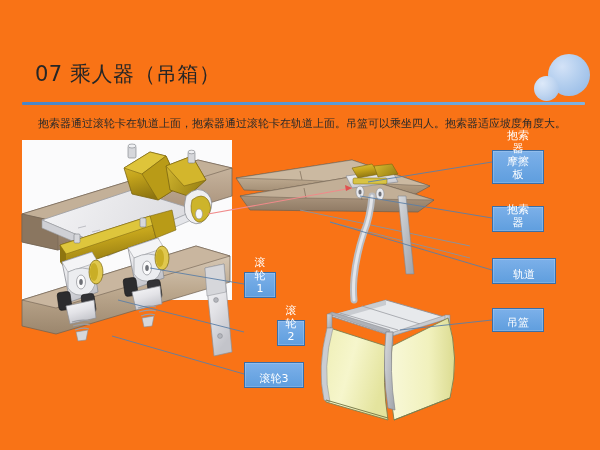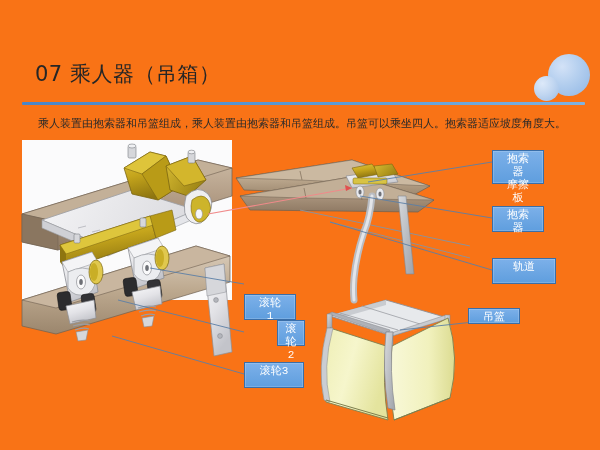--- a/index.html
+++ b/index.html
@@ -66,47 +66,46 @@
   .callout {
     position: absolute;
     background: #6fa8e6;
     background: linear-gradient(to bottom, #7cb0e9 0%, #5f9ede 100%);
     border: 1px solid #3a6ea8;
     color: #ffffff;
     font-size: 11px;
     line-height: 13px;
     text-align: center;
     display: flex;
-    align-items: flex-start;
+    align-items: flex-end;
     justify-content: center;
     box-sizing: border-box;
     box-shadow: 0 0 0 0.5px rgba(255,255,255,0.35) inset;
     padding: 2px 12px;
     white-space: pre-line;
-    font-family: Liberation Mono, monospace;
   }
 
   
   .art {
     position: absolute;
     left: 0; top: 0;
     width: 600px; height: 450px;
   }
 </style>
 </head>
 <body>
 
 <div class="slide">
 
   <div class="deco-circle big"></div>
   <div class="deco-circle small"></div>
 
   <div class="slide-title">07 乘人器（吊箱）</div>
   <div class="title-rule"></div>
-  <div class="subtitle">乘人装置由抱索器和吊篮组成，乘人装置由抱索器和吊篮组成。吊篮可以乘坐四人。抱索器适应坡度角度大。</div>
+  <div class="subtitle">抱索器通过滚轮卡在轨道上面，抱索器通过滚轮卡在轨道上面。吊篮可以乘坐四人。抱索器适应坡度角度大。</div>
 
   <svg class="art" viewBox="0 0 600 450" xmlns="http://www.w3.org/2000/svg">
     <defs>
       <linearGradient id="beamG" x1="0" y1="0" x2="0" y2="1">
         <stop offset="0%" stop-color="#cbb9a3"></stop>
         <stop offset="45%" stop-color="#b09a83"></stop>
         <stop offset="100%" stop-color="#8f7a64"></stop>
       </linearGradient>
       <linearGradient id="beamG2" x1="0" y1="0" x2="0" y2="1">
         <stop offset="0%" stop-color="#ddd0bf"></stop>
@@ -304,37 +303,37 @@
       <line x1="368" y1="182" x2="492" y2="162"></line>
       <line x1="360" y1="196" x2="492" y2="218"></line>
       <line x1="330" y1="222" x2="492" y2="270"></line>
       <line x1="400" y1="330" x2="492" y2="320"></line>
     </g>
 
     <line x1="208" y1="214" x2="352" y2="188" stroke="#f08a8a" stroke-width="1.1"></line>
     <polygon points="352,188 345,185 346,191" fill="#e05050"></polygon>
   </svg>
 
-  <div class="callout" style="left:244px; top:272px; width:52px; height:26px;margin-top:22px;">
+  <div class="callout" style="left:244px; top:272px; width:32px; height:26px;">
     <span>滚轮1</span>
   </div>
   <div class="callout" style="left:244px; top:320px; width:28px; height:26px;margin-left:33px;">
     <span>滚轮2</span>
   </div>
   <div class="callout" style="left:244px; top:362px; width:60px; height:26px;">
     <span>滚轮3</span>
   </div>
 
   <div class="callout" style="left:492px; top:150px; width:52px; height:34px;">
     <span>抱索器
 摩擦板</span>
   </div>
   <div class="callout" style="left:492px; top:206px; width:52px; height:26px;">
     <span>抱索器</span>
   </div>
   <div class="callout" style="left:492px; top:258px; width:64px; height:26px;">
     <span>轨道</span>
   </div>
-  <div class="callout" style="left:468px; top:308px; width:52px; height:16px;">
+  <div class="callout" style="left:492px; top:308px; width:52px; height:24px;">
     <span>吊篮</span>
   </div>
 
 </div>
 
 </body></html>

